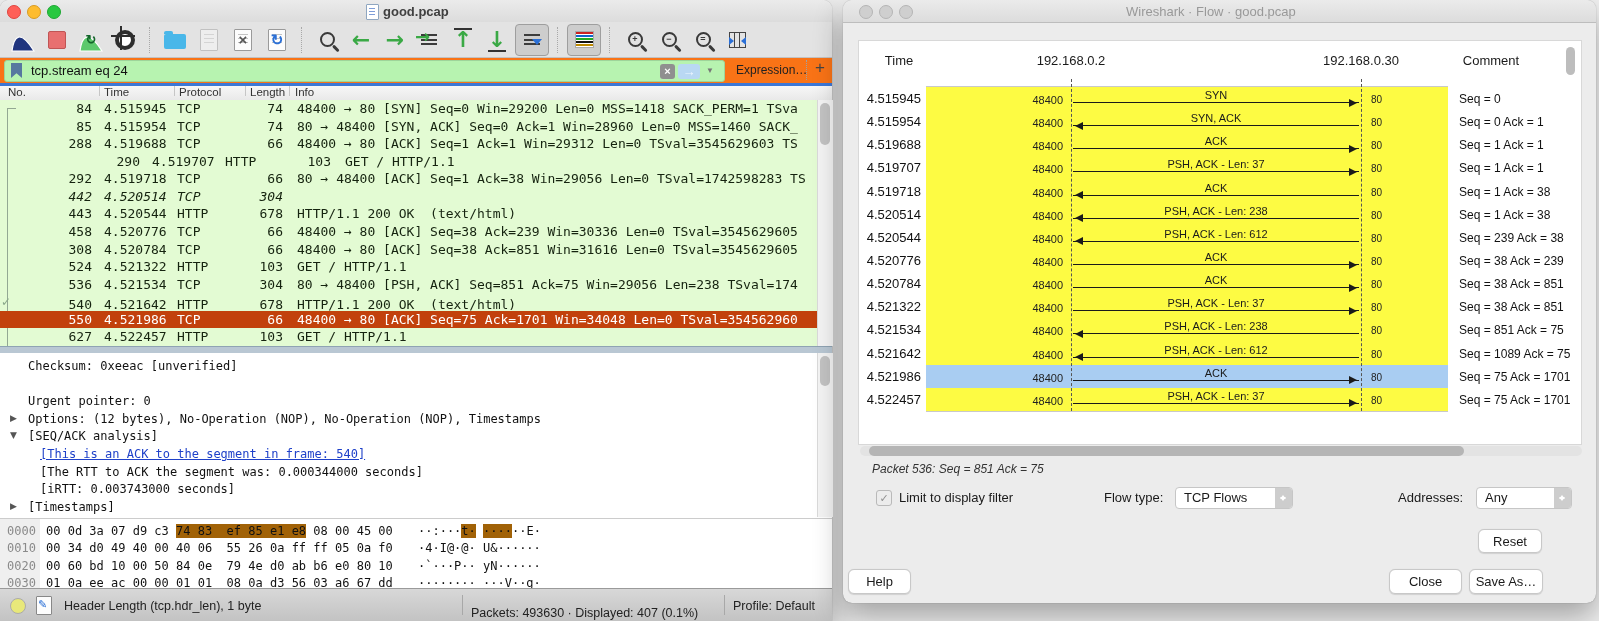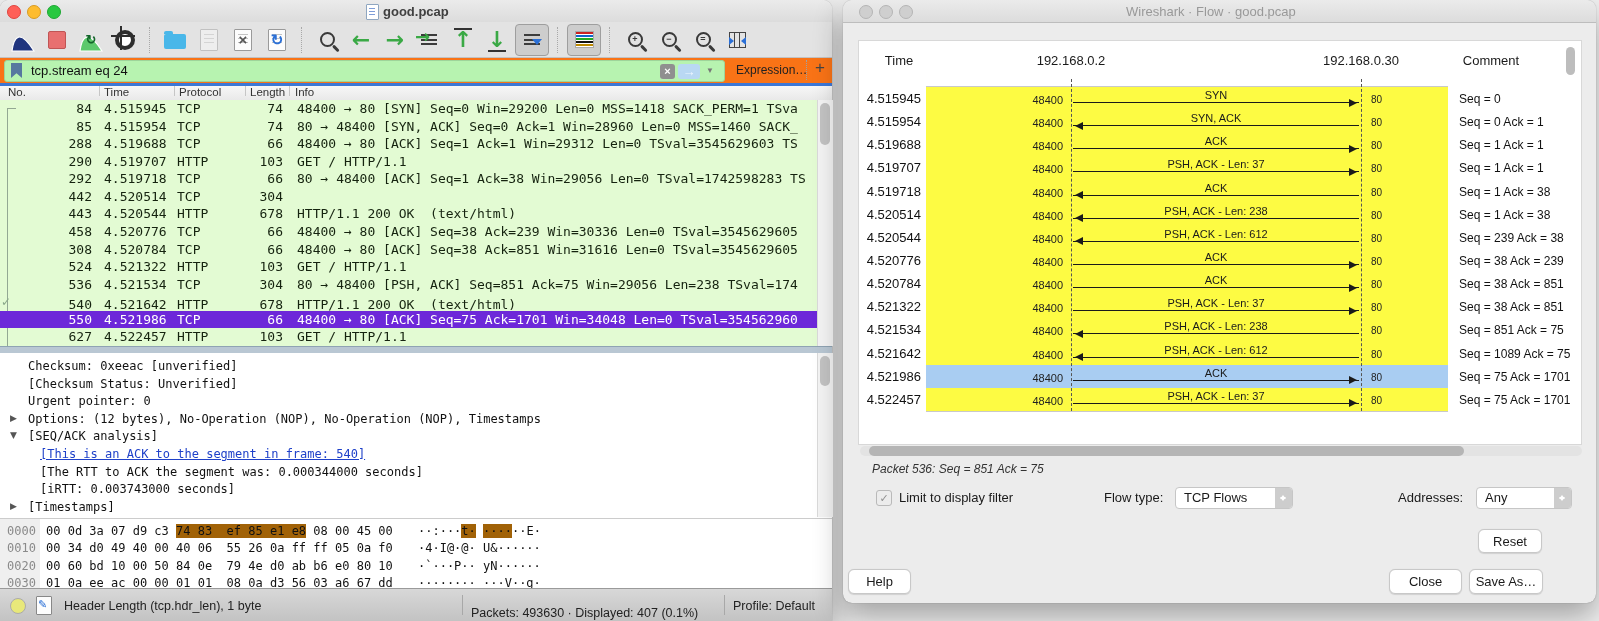--- a/index.html
+++ b/index.html
@@ -71,21 +71,21 @@
   #f-add{position:absolute;left:815px;top:0px;font-size:17px;color:#444}
   #focusline{position:absolute;left:0;top:83px;right:0;height:3px;background:#3c77d6}
   
   #plist-header{position:absolute;left:0;top:86px;right:0;height:14px;background:linear-gradient(#f7f7f7,#e9e9e9);
                 border-bottom:1px solid #c6c6c6;font-size:11.5px;color:#333}
   #plist-header span{position:absolute;top:0px}
   .hsep{position:absolute;top:2px;height:10px;border-left:1px solid #c6c6c6}
   #plist{position:absolute;left:0;top:100px;width:817px;height:246px;background:#e3fbd3;overflow:hidden;
          font-family:"DejaVu Sans Mono","Liberation Mono",monospace;font-size:13px;color:#15230f}
   .prow{position:absolute;left:0;right:0;height:17.58px}
-  .prow.sel{background:#6d28d9;color:#fff}
+  .prow.sel{background:#c2410c;color:#fff}
   .prow span{position:absolute;top:1px;white-space:pre}
   .c-no{left:14px;width:78px;text-align:right}
   .c-time{left:104px}.c-proto{left:177px}
   .c-len{left:245px;width:38px;text-align:right}
   .c-info{left:297px;right:0;overflow:hidden}
   .gut{position:absolute;background:#93a893}
   #gut-check{position:absolute;left:1px;top:195px;color:#8aa88a;font-size:12px;font-family:"DejaVu Sans",sans-serif}
   #plist-scroll{position:absolute;left:817px;top:100px;width:15px;height:246px;background:#f4f4f4;border-left:1px solid #dadada}
   #plist-thumb{position:absolute;left:2px;top:3px;width:10px;height:42px;background:#c3c3c3;border-radius:5px}
   
@@ -331,34 +331,34 @@
         <span class="c-len">66</span>
         <span class="c-info">48400 → 80 [ACK] Seq=38 Ack=239 Win=30336 Len=0 TSval=3545629605</span>
       </div>
       <div class="prow" style="top: 105.429px;">
         <span class="c-no">443</span>
         <span class="c-time">4.520544</span>
         <span class="c-proto">HTTP</span>
         <span class="c-len">678</span>
         <span class="c-info">HTTP/1.1 200 OK  (text/html)</span>
       </div>
-      <div class="prow" style="top: 87.8571px;">
+      <div class="prow" style="top: 87.8571px; font-style: italic;">
         <span class="c-no">442</span>
         <span class="c-time">4.520514</span>
         <span class="c-proto">TCP</span>
         <span class="c-len">304</span>
       </div>
       <div class="prow" style="top: 70.2857px;">
         <span class="c-no">292</span>
         <span class="c-time">4.519718</span>
         <span class="c-proto">TCP</span>
         <span class="c-len">66</span>
         <span class="c-info">80 → 48400 [ACK] Seq=1 Ack=38 Win=29056 Len=0 TSval=1742598283 TS</span>
       </div>
-      <div class="prow" style="top: 52.7143px;">
+      <div class="prow" style="top: 52.7143px; margin-left: 48px;">
         <span class="c-no">290</span>
         <span class="c-time">4.519707</span>
         <span class="c-proto">HTTP</span>
         <span class="c-len">103</span>
         <span class="c-info">GET / HTTP/1.1</span>
       </div>
       <div class="prow" style="top: 35.1429px;">
         <span class="c-no">288</span>
         <span class="c-time">4.519688</span>
         <span class="c-proto">TCP</span>
@@ -387,23 +387,20 @@
   </div>
   <div id="plist-scroll">
       <div id="plist-thumb"></div>
     </div>
 
   <div id="splitter"></div>
 
   <div id="details">
       <div class="dline" style="top: 4px;">
         <span class="txt lv1">Checksum: 0xeeac [unverified]</span>
-      </div>
-      <div class="dline" style="top: 21.6px;">
-        <span class="txt lv1">[Checksum Status: Unverified]</span>
       </div>
       <div class="dline" style="top: 39.2px;">
         <span class="txt lv1">Urgent pointer: 0</span>
       </div>
       <div class="dline" style="top: 56.8px;">
         <span class="arr">▶</span>
         <span class="txt lv1">Options: (12 bytes), No-Operation (NOP), No-Operation (NOP), Timestamps</span>
       </div>
       <div class="dline" style="top: 74.4px;">
         <span class="arr">▼</span>

